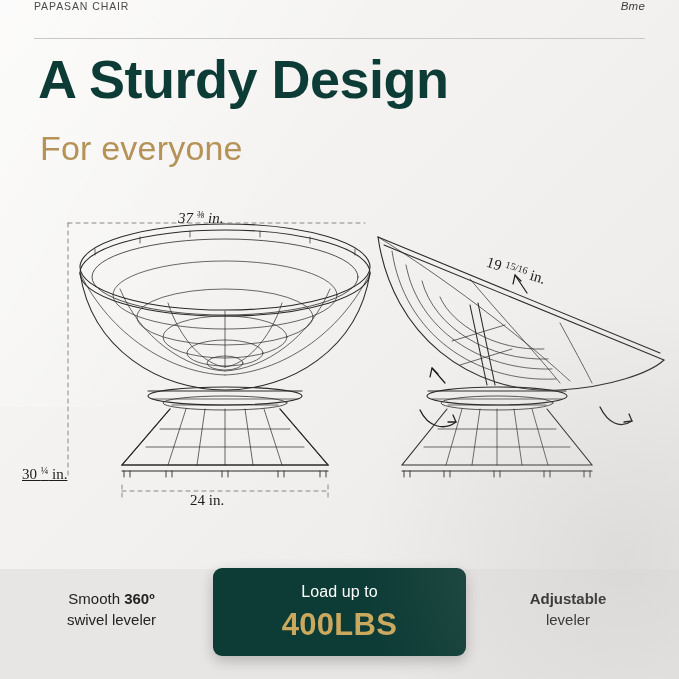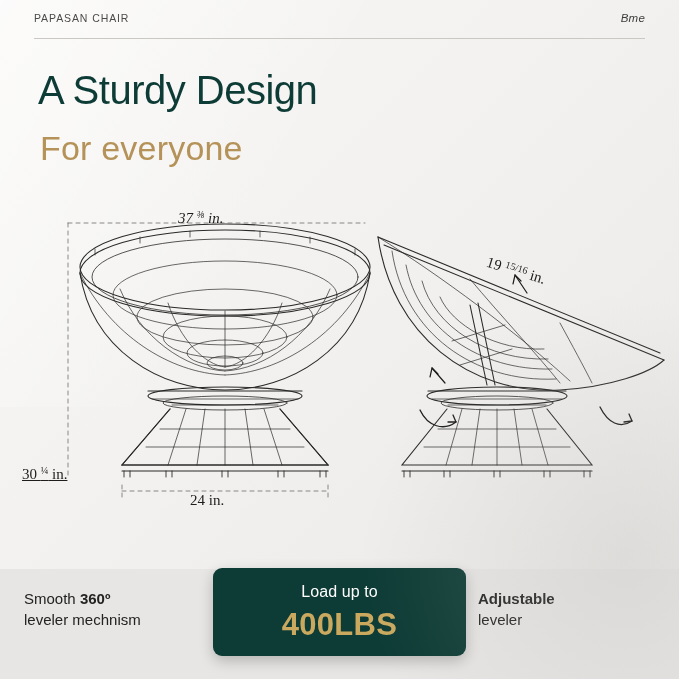--- a/index.html
+++ b/index.html
@@ -40,21 +40,21 @@
     width: 70%;
     height: 70%;
     background: radial-gradient(ellipse at 60% 60%, rgba(180,178,175,0.25) 0%, rgba(180,178,175,0) 65%);
     pointer-events: none;
   }
 
   
   .header {
     position: absolute;
     left: 34px;
-    top: 12px;
+    top: 0;
     width: 611px;
     display: flex;
     justify-content: space-between;
     align-items: flex-end;
   }
   .eyebrow {
     font-size: 10.5px;
     letter-spacing: 0.9px;
     color: #4a4a48;
     font-weight: 400;
@@ -70,24 +70,24 @@
     left: 34px;
     top: 38px;
     width: 611px;
     height: 1px;
     background: #c9c8c5;
   }
 
   .title {
     position: absolute;
     left: 38px;
-    top: 57px;
-    font-size: 40px;
+    top: 46px;
+    font-size: 54px;
     line-height: 66px;
-    font-weight: normal;
+    font-weight: bold;
     color: #0d3b35;
     letter-spacing: -0.5px;
   }
   .subtitle {
     position: absolute;
     left: 40px;
     top: 129px;
     font-size: 34px;
     color: #b59257;
     letter-spacing: 0.2px;
@@ -124,20 +124,21 @@
   .bottombar {
     position: absolute;
     left: 0;
     bottom: 0;
     width: 679px;
     height: 110px;
     background: #e7e6e4;
   }
   .feature {
     position: absolute;
+    text-align: center;
     font-size: 15px;
     color: #232321;
     line-height: 21px;
   }
   .feature.left  { left: 24px;  top: 588px; width: 175px; }
   .feature.right { left: 478px; top: 588px; width: 180px; }
   .feature b { font-weight: bold; }
 
   .badge {
     position: absolute;
@@ -307,21 +308,21 @@
     <span class="dim-label lbl-width">37 <span class="frac">⅜</span> in.</span>
     <span class="dim-label lbl-depth">24 in.</span>
     <span class="dim-label lbl-height">30 <span class="frac">¼</span> in.</span>
     <span class="dim-label lbl-side">19 <span class="frac">15/16</span> in.</span>
   </div>
 
   <div class="bottombar"></div>
 
   <div class="feature left">
     <span>Smooth </span><b>360º</b><br>
-    <span>leveler mechnism</span>
+    <span>swivel leveler</span>
   </div>
 
   <div class="badge">
     <div class="badge-top">Load up to</div>
     <div class="badge-main">400LBS</div>
   </div>
 
   <div class="feature right">
     <b>Adjustable</b><br>
     <span>leveler</span>

